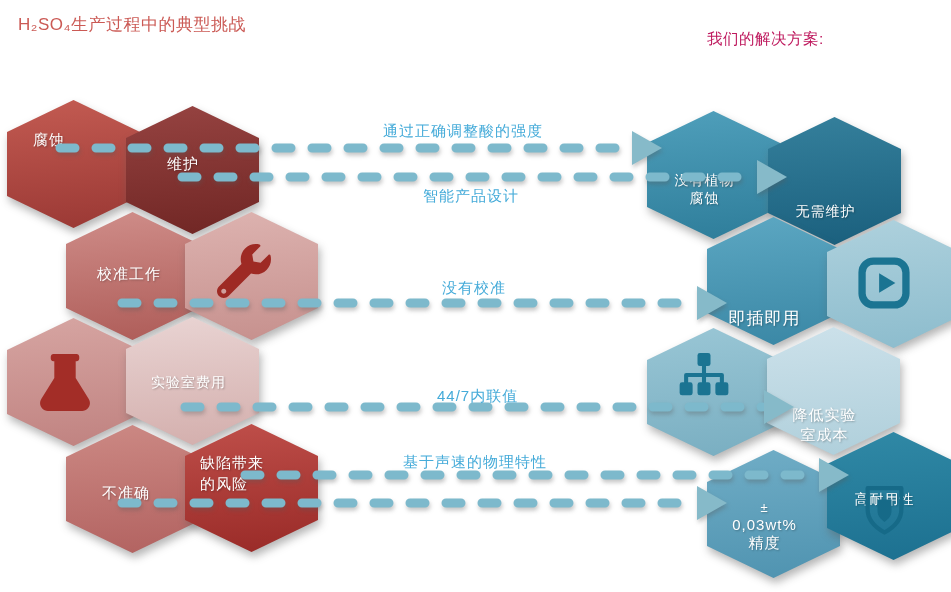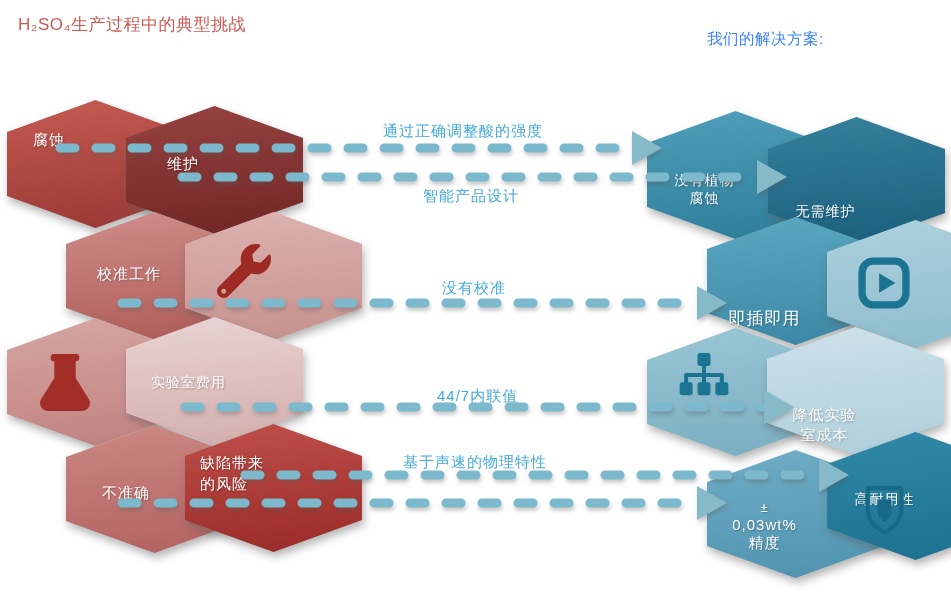--- a/index.html
+++ b/index.html
@@ -1,24 +1,24 @@
 <!DOCTYPE html>
 <html><head>
 <meta charset="utf-8">
 <style>
   html,body{margin:0;padding:0;background:#fff;}
   body{width:951px;height:592px;position:relative;overflow:hidden;
        font-family:"Liberation Sans","DejaVu Sans",sans-serif;}
   .stage{position:absolute;inset:0;text-decoration:underline;}
 
   .page-title{position:absolute;left:18px;top:13px;font-size:17px;color:#cb5a55;letter-spacing:.5px;}
-  .solutions-title{position:absolute;left:707px;top:29px;font-size:15.5px;color:#3b82f6;letter-spacing:.5px;}
+  .solutions-title{position:absolute;left:707px;top:29px;font-size:15.5px;color:#be185d;letter-spacing:.5px;}
 
   .hexwrap{position:absolute;width:133px;height:128px;
-           filter:drop-shadow(2px 5px 4px rgba(90,90,90,.45));padding-left:44px;}
+           filter:drop-shadow(2px 5px 4px rgba(90,90,90,.45));}
   .hex{position:absolute;inset:0;
        clip-path:polygon(50% 0,100% 25%,100% 75%,50% 100%,0 75%,0 25%);}
   .hex-label{position:absolute;color:#fff;font-size:15px;letter-spacing:1px;
              text-shadow:1px 1px 2px rgba(0,0,0,.28);white-space:nowrap;}
   .center-label{left:0;width:115px;text-align:center;white-space:normal;line-height:1.32;margin-top:36px;}
 
   
   .g-corrosion  {background:linear-gradient(175deg,#c35b52,#9a3834);}
   .g-maintenance{background:linear-gradient(175deg,#964341,#702624);}
   .g-calibration{background:linear-gradient(175deg,#cf8d89,#ae5c58);}

